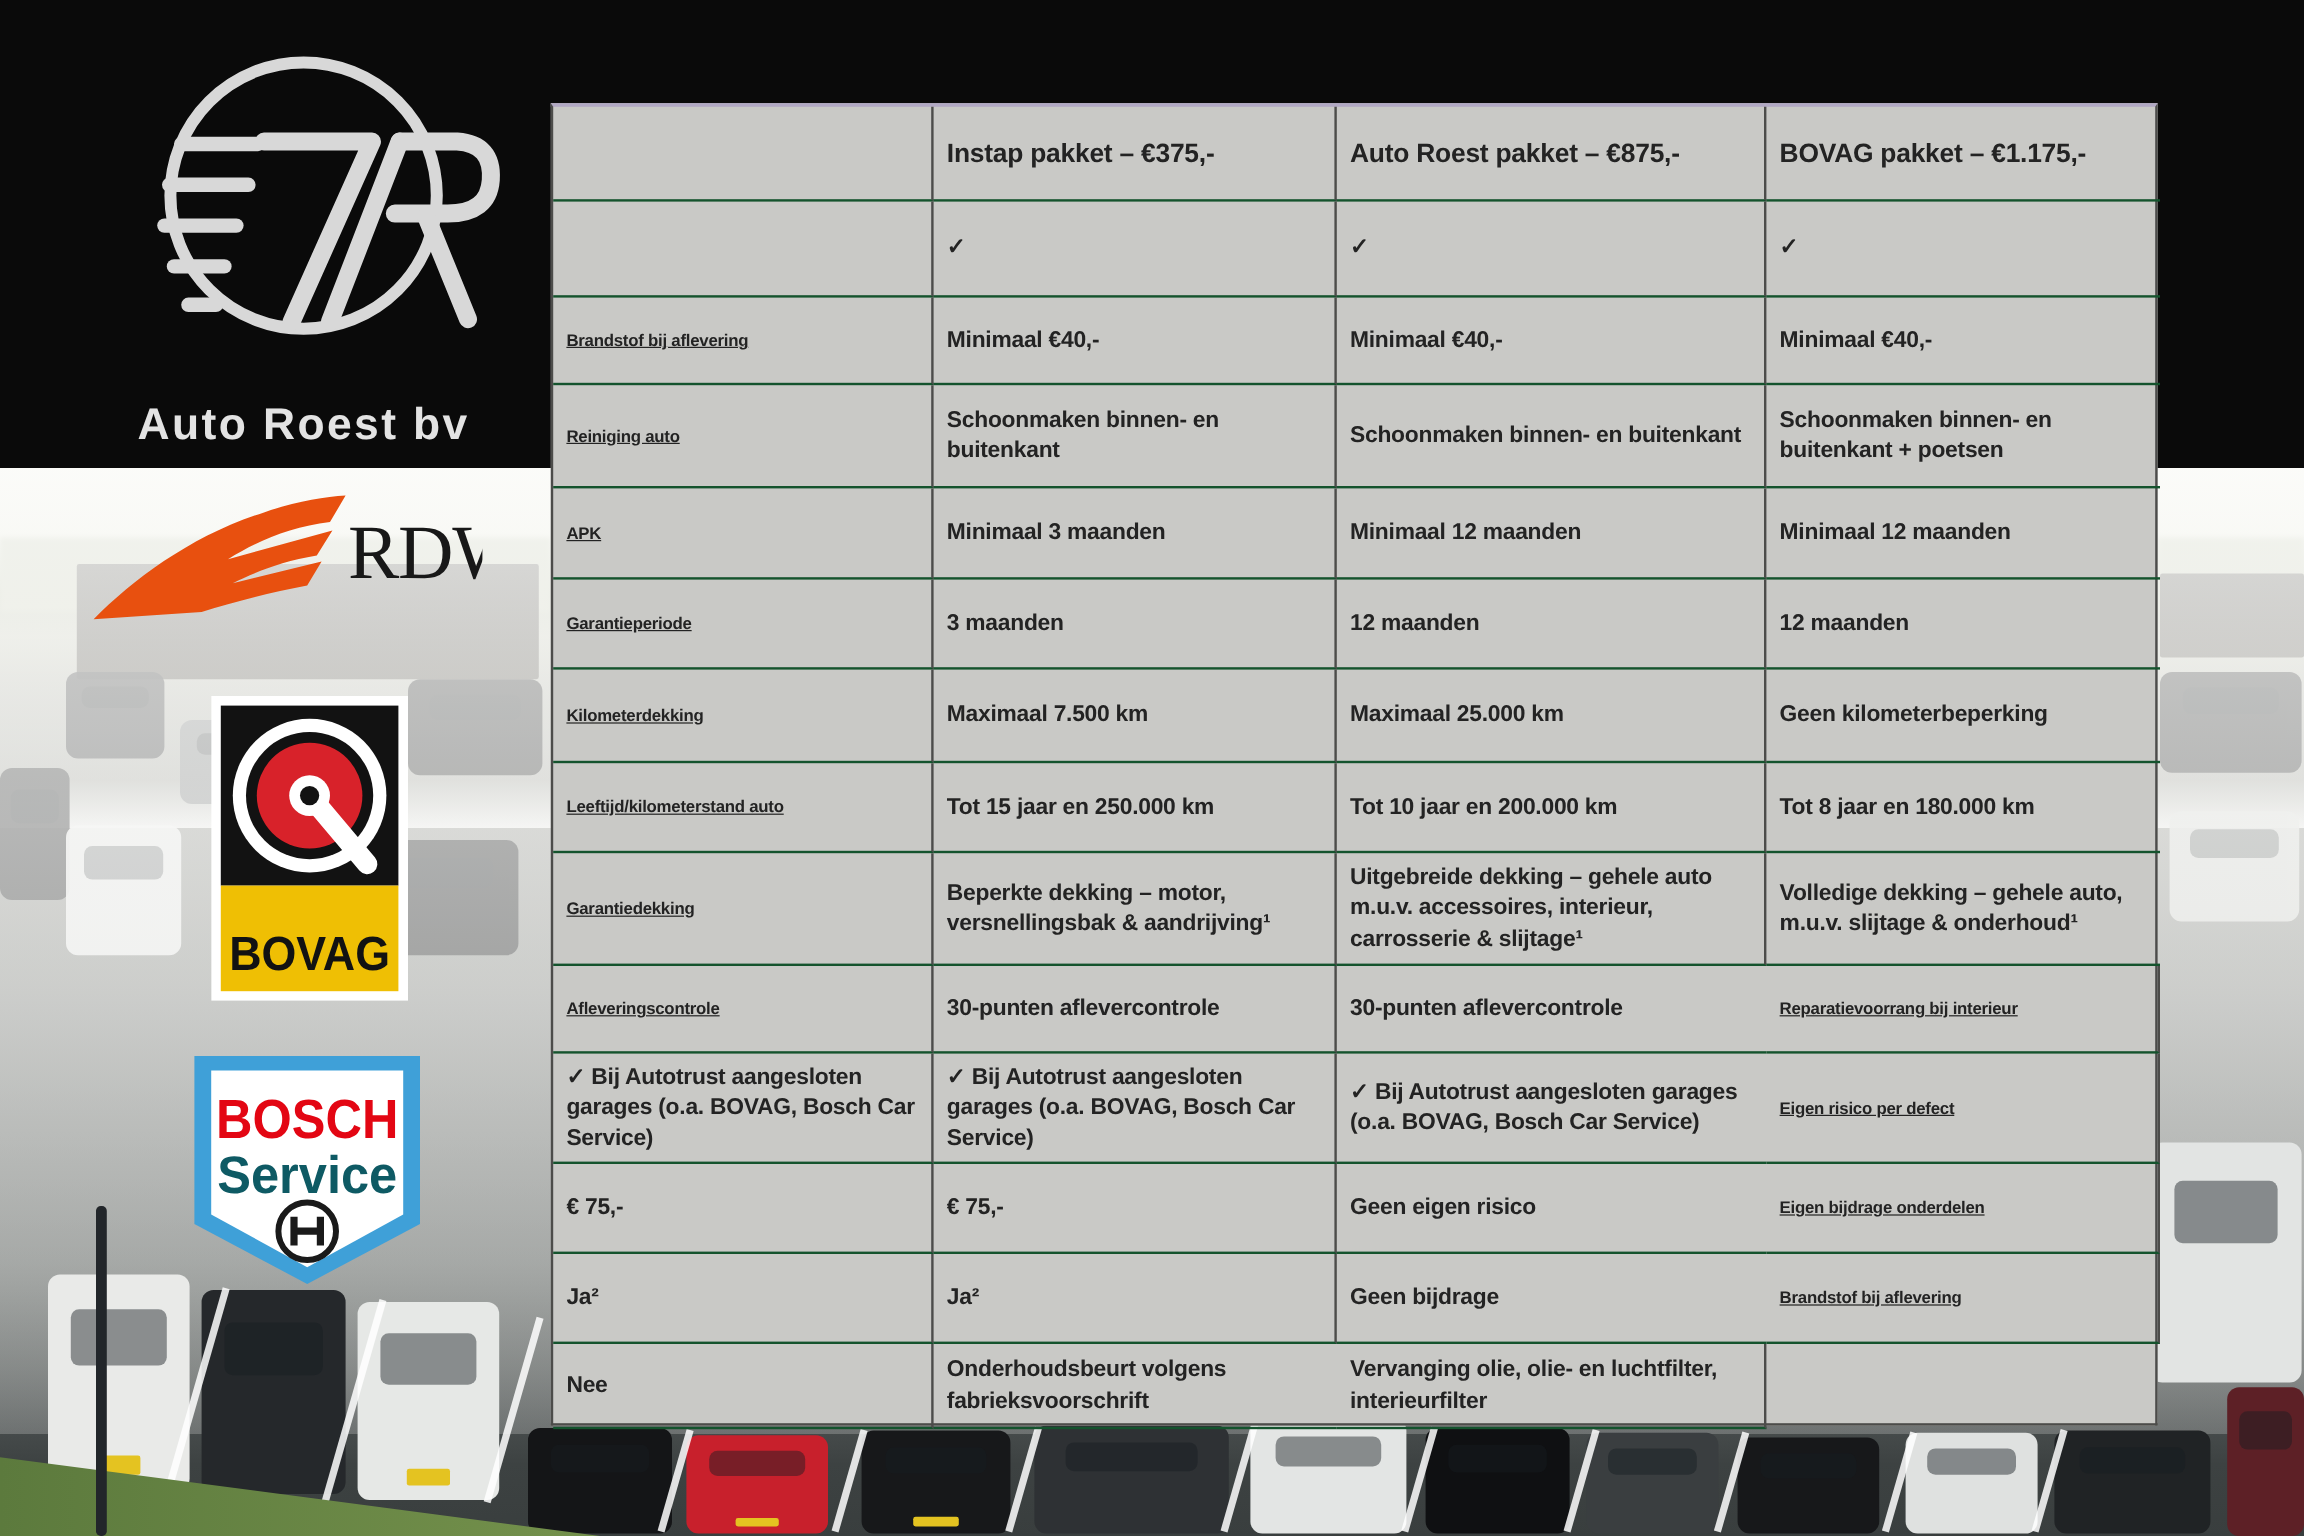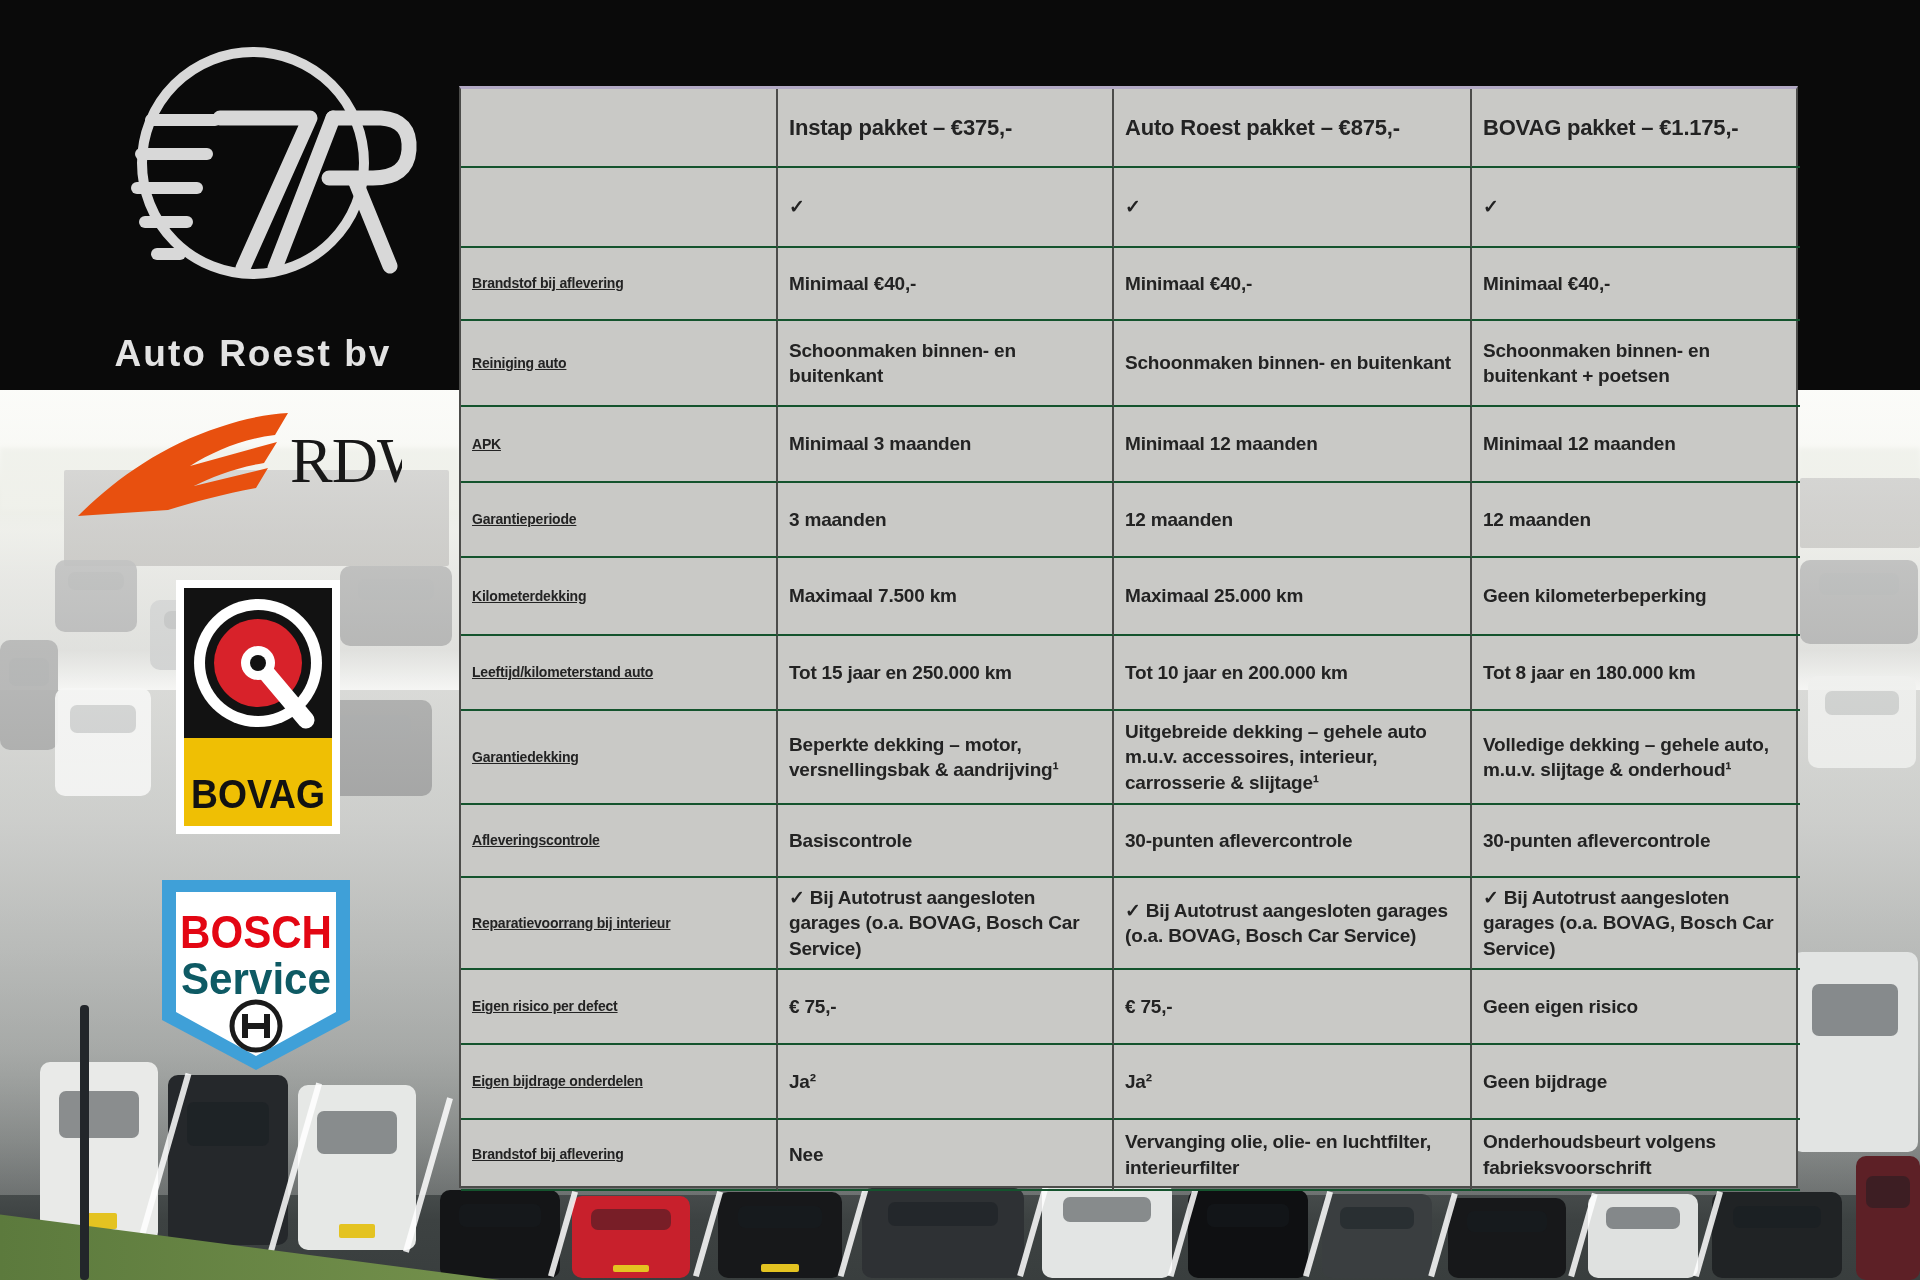--- a/index.html
+++ b/index.html
@@ -200,32 +200,31 @@
     <div class="cell val c3">Geen kilometerbeperking</div>
     <div class="cell label c0">Leeftijd/kilometerstand auto</div>
     <div class="cell val c1">Tot 15 jaar en 250.000 km</div>
     <div class="cell val c2">Tot 10 jaar en 200.000 km</div>
     <div class="cell val c3">Tot 8 jaar en 180.000 km</div>
     <div class="cell label c0">Garantiedekking</div>
     <div class="cell val c1">Beperkte dekking – motor, versnellingsbak &amp; aandrijving¹</div>
     <div class="cell val c2">Uitgebreide dekking – gehele auto m.u.v. accessoires, interieur, carrosserie &amp; slijtage¹</div>
     <div class="cell val c3">Volledige dekking – gehele auto, m.u.v. slijtage &amp; onderhoud¹</div>
     <div class="cell label c0">Afleveringscontrole</div>
-    <div class="cell val c1">Basiscontrole</div>
     <div class="cell val c2">30-punten aflevercontrole</div>
     <div class="cell val c3">30-punten aflevercontrole</div>
     <div class="cell label c0">Reparatievoorrang bij interieur</div>
     <div class="cell val c1">✓ Bij Autotrust aangesloten garages (o.a. BOVAG, Bosch Car Service)</div>
     <div class="cell val c2">✓ Bij Autotrust aangesloten garages (o.a. BOVAG, Bosch Car Service)</div>
     <div class="cell val c3">✓ Bij Autotrust aangesloten garages (o.a. BOVAG, Bosch Car Service)</div>
     <div class="cell label c0">Eigen risico per defect</div>
     <div class="cell val c1">€ 75,-</div>
     <div class="cell val c2">€ 75,-</div>
     <div class="cell val c3">Geen eigen risico</div>
     <div class="cell label c0">Eigen bijdrage onderdelen</div>
     <div class="cell val c1">Ja²</div>
     <div class="cell val c2">Ja²</div>
     <div class="cell val c3">Geen bijdrage</div>
     <div class="cell label c0">Brandstof bij aflevering</div>
     <div class="cell val c1">Nee</div>
+    <div class="cell val c3">Onderhoudsbeurt volgens fabrieksvoorschrift</div>
     <div class="cell val c2">Vervanging olie, olie- en luchtfilter, interieurfilter</div>
-    <div class="cell val c3">Onderhoudsbeurt volgens fabrieksvoorschrift</div>
   </div>
 
 </body></html>

